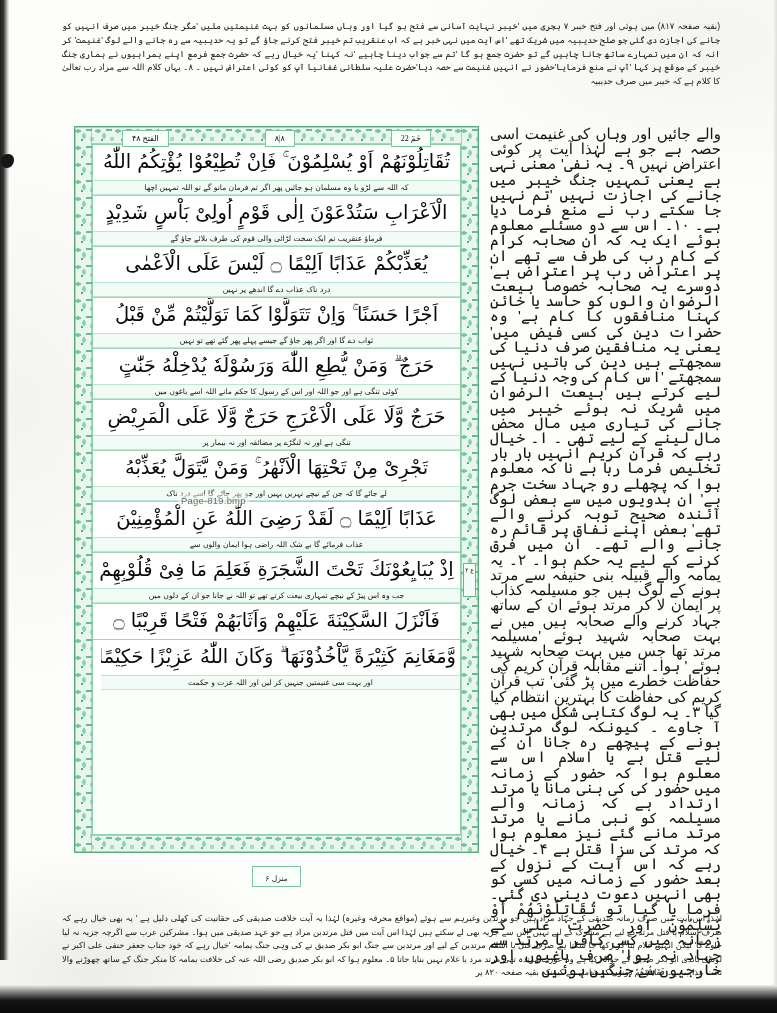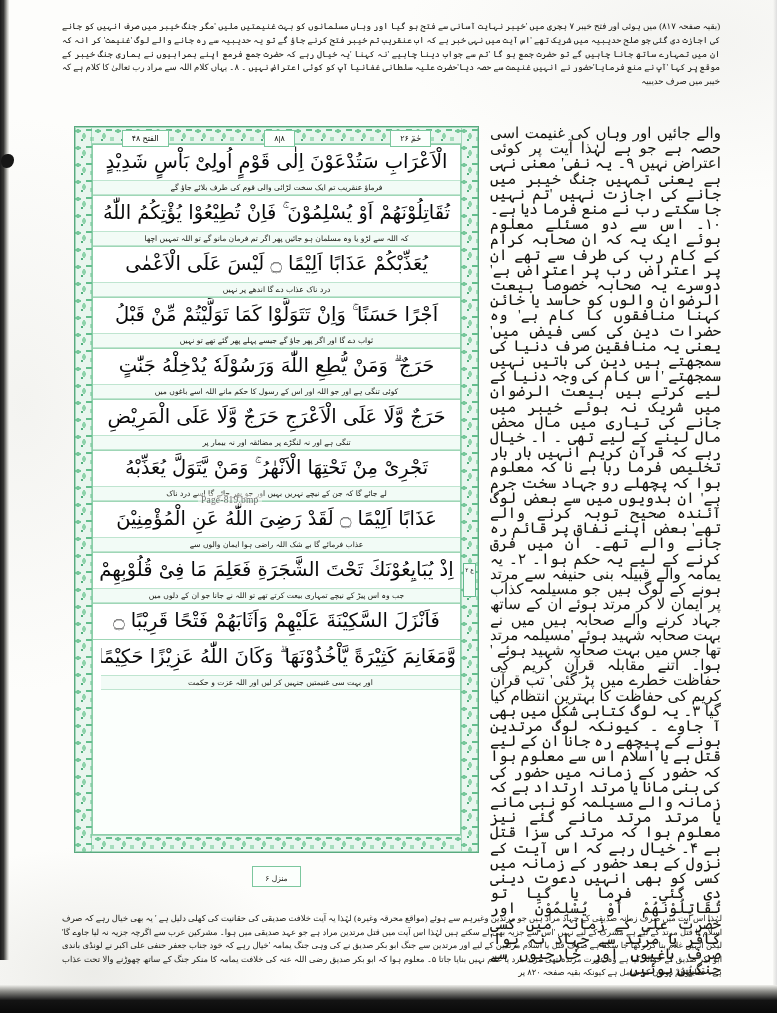--- a/index.html
+++ b/index.html
@@ -26,21 +26,21 @@
   .paper-tint{position:absolute;inset:0;
     background:
       radial-gradient(ellipse 300px 180px at 12% 96%, rgba(205,205,198,.35), rgba(255,255,255,0) 70%),
       radial-gradient(ellipse 420px 220px at 90% 4%, rgba(210,210,205,.22), rgba(255,255,255,0) 70%),
       radial-gradient(ellipse 260px 400px at 3% 40%, rgba(214,214,208,.25), rgba(255,255,255,0) 72%);
     pointer-events:none;}
 
   
   .urdu{
     direction:rtl;
-    font-family:Liberation Serif, serif;
+    font-family:Liberation Sans, sans-serif;
     color:#16160f;
     white-space:pre-wrap;
     text-align:justify;
     text-align-last:right;
   }
 
   .top-text{
     position:absolute;left:62px;top:20px;width:658px;
     font-size:8.6px;line-height:13.8px;letter-spacing:.1px;
   }
@@ -90,21 +90,21 @@
 
   
   .hdr-row{
     position:absolute;left:74px;top:129px;width:405px;height:19px;
     display:flex;align-items:center;justify-content:space-around;
   }
   .hdr-box{
     background:#fbfffc;border:1px solid #7cc79e;
     font-size:8px;line-height:11px;padding:1.5px 9px 2px;
     color:#14140e;direction:rtl;white-space:nowrap;
-    font-family:Liberation Sans, sans-serif;
+    font-family:Liberation Serif, serif;
   }
 
   
   .vline{
     position:relative;
     border-bottom:1px solid #9fd6b6;
     background:#ffffff;
     overflow:hidden;
   }
   .ar{
@@ -150,26 +150,25 @@
   }
   .manzil-box{
     background:#fbfffc;border:1px solid #7cc79e;
     font-size:7.5px;line-height:10px;padding:7px 12px 2px;
     color:#14140e;direction:rtl;
   }
 
   
   .watermark{
     position:absolute;left:178px;top:494px;
-    font-family:Liberation Serif, serif;
+    font-family:Liberation Sans, sans-serif;
     font-size:9.5px;color:#3a3a3a;opacity:.72;
     background:rgba(252,252,250,.74);
     padding:1px 3px;letter-spacing:.2px;
     border-radius:1px;
-    margin-left:20px;
   }
 </style>
 </head>
 <body>
 
 <div class="page">
 
   <div class="paper-tint"></div>
 
   <div class="urdu top-text">(بقیہ صفحہ ۸۱۷) میں ہوئی اور فتح خیبر ۷ ہجری میں 'خیبر نہایت آسانی سے فتح ہو گیا اور وہاں مسلمانوں کو بہت غنیمتیں ملیں 'مگر جنگ خیبر میں صرف انہیں کو جانے کی اجازت دی گئی جو صلح حدیبیہ میں شریک تھے 'اس آیت میں نہی خبر ہے کہ اب عنقریب تم خیبر فتح کرنے جاؤ گے تو یہ حدیبیہ سے رہ جانے والے لوگ 'غنیمت' کر انہ کہ ان میں تمہارے ساتھ جانا چاہیں گے تو حضرت جمع ہو گا 'تم سے جواب دینا چاہیے 'نہ کہنا 'یہ خیال رہے کہ حضرت جمع فرمع اپنے ہمراہیوں نے ہماری جنگ خیبر کے موقع پر کہا 'آپ نے منع فرمایا'حضور نے انہیں غنیمت سے حصہ دیا'حضرت علیہ سلطانی غفانیا آپ کو کوئی اعتراض نہیں ۔ ۸۔ یہاں کلام اللہ سے مراد رب تعالیٰ کا کلام ہے کہ خیبر میں صرف حدیبیہ</div>
@@ -177,26 +176,26 @@
   <div class="urdu side-text">والے جائیں اور وہاں کی غنیمت اسی حصہ ہے جو ہے لہٰذا آیت پر کوئی اعتراض نہیں ۹۔ یہ نفی' معنی نہی ہے یعنی تمہیں جنگ خیبر میں جانے کی اجازت نہیں 'تم نہیں جا سکتے رب نے منع فرما دیا ہے۔ ۱۰۔ اس سے دو مسئلے معلوم ہوئے ایک یہ کہ ان صحابہ کرام کے کام رب کی طرف سے تھے ان پر اعتراض رب پر اعتراض ہے' دوسرے یہ صحابہ خصوصاً بیعت الرضوان والوں کو حاسد یا خائن کہنا منافقوں کا کام ہے' وہ حضرات دین کی کسی فیض میں' یعنی یہ منافقین صرف دنیا کی سمجھتے ہیں دین کی باتیں نہیں سمجھتے 'اس کام کی وجہ دنیا کے لیے کرتے ہیں 'بیعت الرضوان میں شریک نہ ہوئے خیبر میں جانے کی تیاری میں مال محض مال لینے کے لیے تھی ۔ ا۔ خیال رہے کہ قرآن کریم انہیں بار بار تخلیص فرما رہا ہے نا کہ معلوم ہوا کہ پچھلے رو جہاد سخت جرم ہے' ان بدویوں میں سے بعض لوگ آئندہ صحیح توبہ کرنے والے تھے' بعض اپنے نفاق پر قائم رہ جانے والے تھے۔ ان میں فرق کرنے کے لیے یہ حکم ہوا۔ ۲۔ یہ یمامہ والے قبیلہ بنی حنیفہ سے مرتد ہونے کے لوگ ہیں جو مسیلمہ کذاب پر ایمان لا کر مرتد ہوئے ان کے ساتھ جہاد کرنے والے صحابہ ہیں میں نے بہت صحابہ شہید ہوئے 'مسیلمہ مرتد تھا جس میں بہت صحابہ شہید ہوئے ' ہوا۔ اتنے مقابلہ قرآن کریم کی حفاظت خطرے میں پڑ گئی' تب قرآن کریم کی حفاظت کا بہترین انتظام کیا گیا ۳۔ یہ لوگ کتابی شکل میں بھی آ جاوے ۔ کیونکہ لوگ مرتدین ہونے کے پیچھے رہ جانا ان کے لیے قتل ہے یا اسلام اس سے معلوم ہوا کہ حضور کے زمانہ میں حضور کی کی بنی مانا یا مرتد ارتداد ہے کہ زمانہ والے مسیلمہ کو نبی مانے یا مرتد مرتد مانے گئے نیز معلوم ہوا کہ مرتد کی سزا قتل ہے ۴۔ خیال رہے کہ اس آیت کے نزول کے بعد حضور کے زمانہ میں کسی کو بھی انہیں دعوت دینی دی گئی۔ فرما یا گیا تو تُقَاتِلُوْنَهُمْ أَوْ یُسْلِمُوْنَ اور حضرت علی کے زمانہ میں کسی کافر یا مرتد سے جہاد نہ ہوا' صرف باغیوں اور خارجیوں سے جنگیں ہوئیں</div>
 
   <div class="quran-frame">
     <div class="orn orn-top"></div>
     <div class="orn orn-bottom"></div>
     <div class="orn orn-left"></div>
     <div class="orn orn-right"></div>
 
     <div class="frame-inner" id="verseHost">
         <div class="vline">
+          <div class="ar">تُقَاتِلُوْنَهُمْ اَوْ يُسْلِمُوْنَ ۚ فَاِنْ تُطِيْعُوْا يُؤْتِكُمُ اللّٰهُ</div>
+          <div class="tr">کہ اللہ سے لڑو یا وہ مسلمان ہو جائیں پھر اگر تم فرمان مانو گے تو اللہ تمہیں اچھا</div>
+        </div>
+        <div class="vline">
           <div class="ar">الْاَعْرَابِ سَتُدْعَوْنَ اِلٰى قَوْمٍ اُولِىْ بَاْسٍ شَدِيْدٍ</div>
           <div class="tr">فرماؤ عنقریب تم ایک سخت لڑائی والی قوم کی طرف بلائے جاؤ گے</div>
-        </div>
-        <div class="vline">
-          <div class="ar">تُقَاتِلُوْنَهُمْ اَوْ يُسْلِمُوْنَ ۚ فَاِنْ تُطِيْعُوْا يُؤْتِكُمُ اللّٰهُ</div>
-          <div class="tr">کہ اللہ سے لڑو یا وہ مسلمان ہو جائیں پھر اگر تم فرمان مانو گے تو اللہ تمہیں اچھا</div>
         </div>
         <div class="vline">
           <div class="ar">يُعَذِّبْكُمْ عَذَابًا اَلِيْمًا ۝ لَيْسَ عَلَى الْاَعْمٰى</div>
           <div class="tr">درد ناک عذاب دے گا اندھے پر نہیں</div>
         </div>
         <div class="vline">
           <div class="ar">اَجْرًا حَسَنًا ۚ وَاِنْ تَتَوَلَّوْا كَمَا تَوَلَّيْتُمْ مِّنْ قَبْلُ</div>
           <div class="tr">ثواب دے گا اور اگر پھر جاؤ گے جیسے پہلے پھر گئے تھے تو نہیں</div>
         </div>
         <div class="vline">
@@ -228,21 +227,21 @@
         </div>
       </div>
 
     <div class="ruku">ع
 ۲</div>
   </div>
 
   <div class="hdr-row">
     <div class="hdr-box">الفتح ۴۸</div>
     <div class="hdr-box">۸|۸</div>
-    <div class="hdr-box">حٰمٓ ۲۶</div>
+    <div class="hdr-box">حٰمٓ 22</div>
   </div>
 
   <div class="manzil">
     <div class="manzil-box">منزل ۶</div>
   </div>
 
   <div class="watermark">Page-819.bmp</div>
 
   <div class="urdu bottom-text">لہٰذا اس آیت میں صرف زمانہ صدیقی کے جہاد مراد ہیں جو مرتدین وغیرہم سے ہوئے (مواقع محرقہ وغیرہ) لہٰذا یہ آیت خلافت صدیقی کی حقانیت کی کھلی دلیل ہے ' یہ بھی خیال رہے کہ صرف اسلام یا قتل مرتد کے لیے ہے مشرک کے لیے نہیں 'اس سے جزیہ بھی لے سکتے ہیں لہٰذا اس آیت میں قتل مرتدین مراد ہے جو عہد صدیقی میں ہوا۔ مشرکین عرب سے اگرچہ جزیہ نہ لیا جاوے گا' لیکن انہیں غلام بنا کر رکھا جا سکتا ہے صرف قتل یا اسلام مرتدین کے لیے اور مرتدین سے جنگ ابو بکر صدیق نے کی وہی جنگ یمامہ 'خیال رہے کہ خود جناب جعفر حنفی علی اکبر نے لونڈی باندی ابو بکر صدیق کے حوالہ کیا ہے وہ عورت مرتدہ تھی مرتد مرد یا غلام نہیں بنایا جاتا ۵۔ معلوم ہوا کہ ابو بکر صدیق رضی اللہ عنہ کی خلافت یمامہ کا منکر جنگ کے ساتھ چھوڑنے والا تحت عذاب ہے۔ فَقَاتِلُوْهُمْ دونوں کو شامل ہے کیونکہ بقیہ صفحہ ۸۲۰ پر</div>
 

